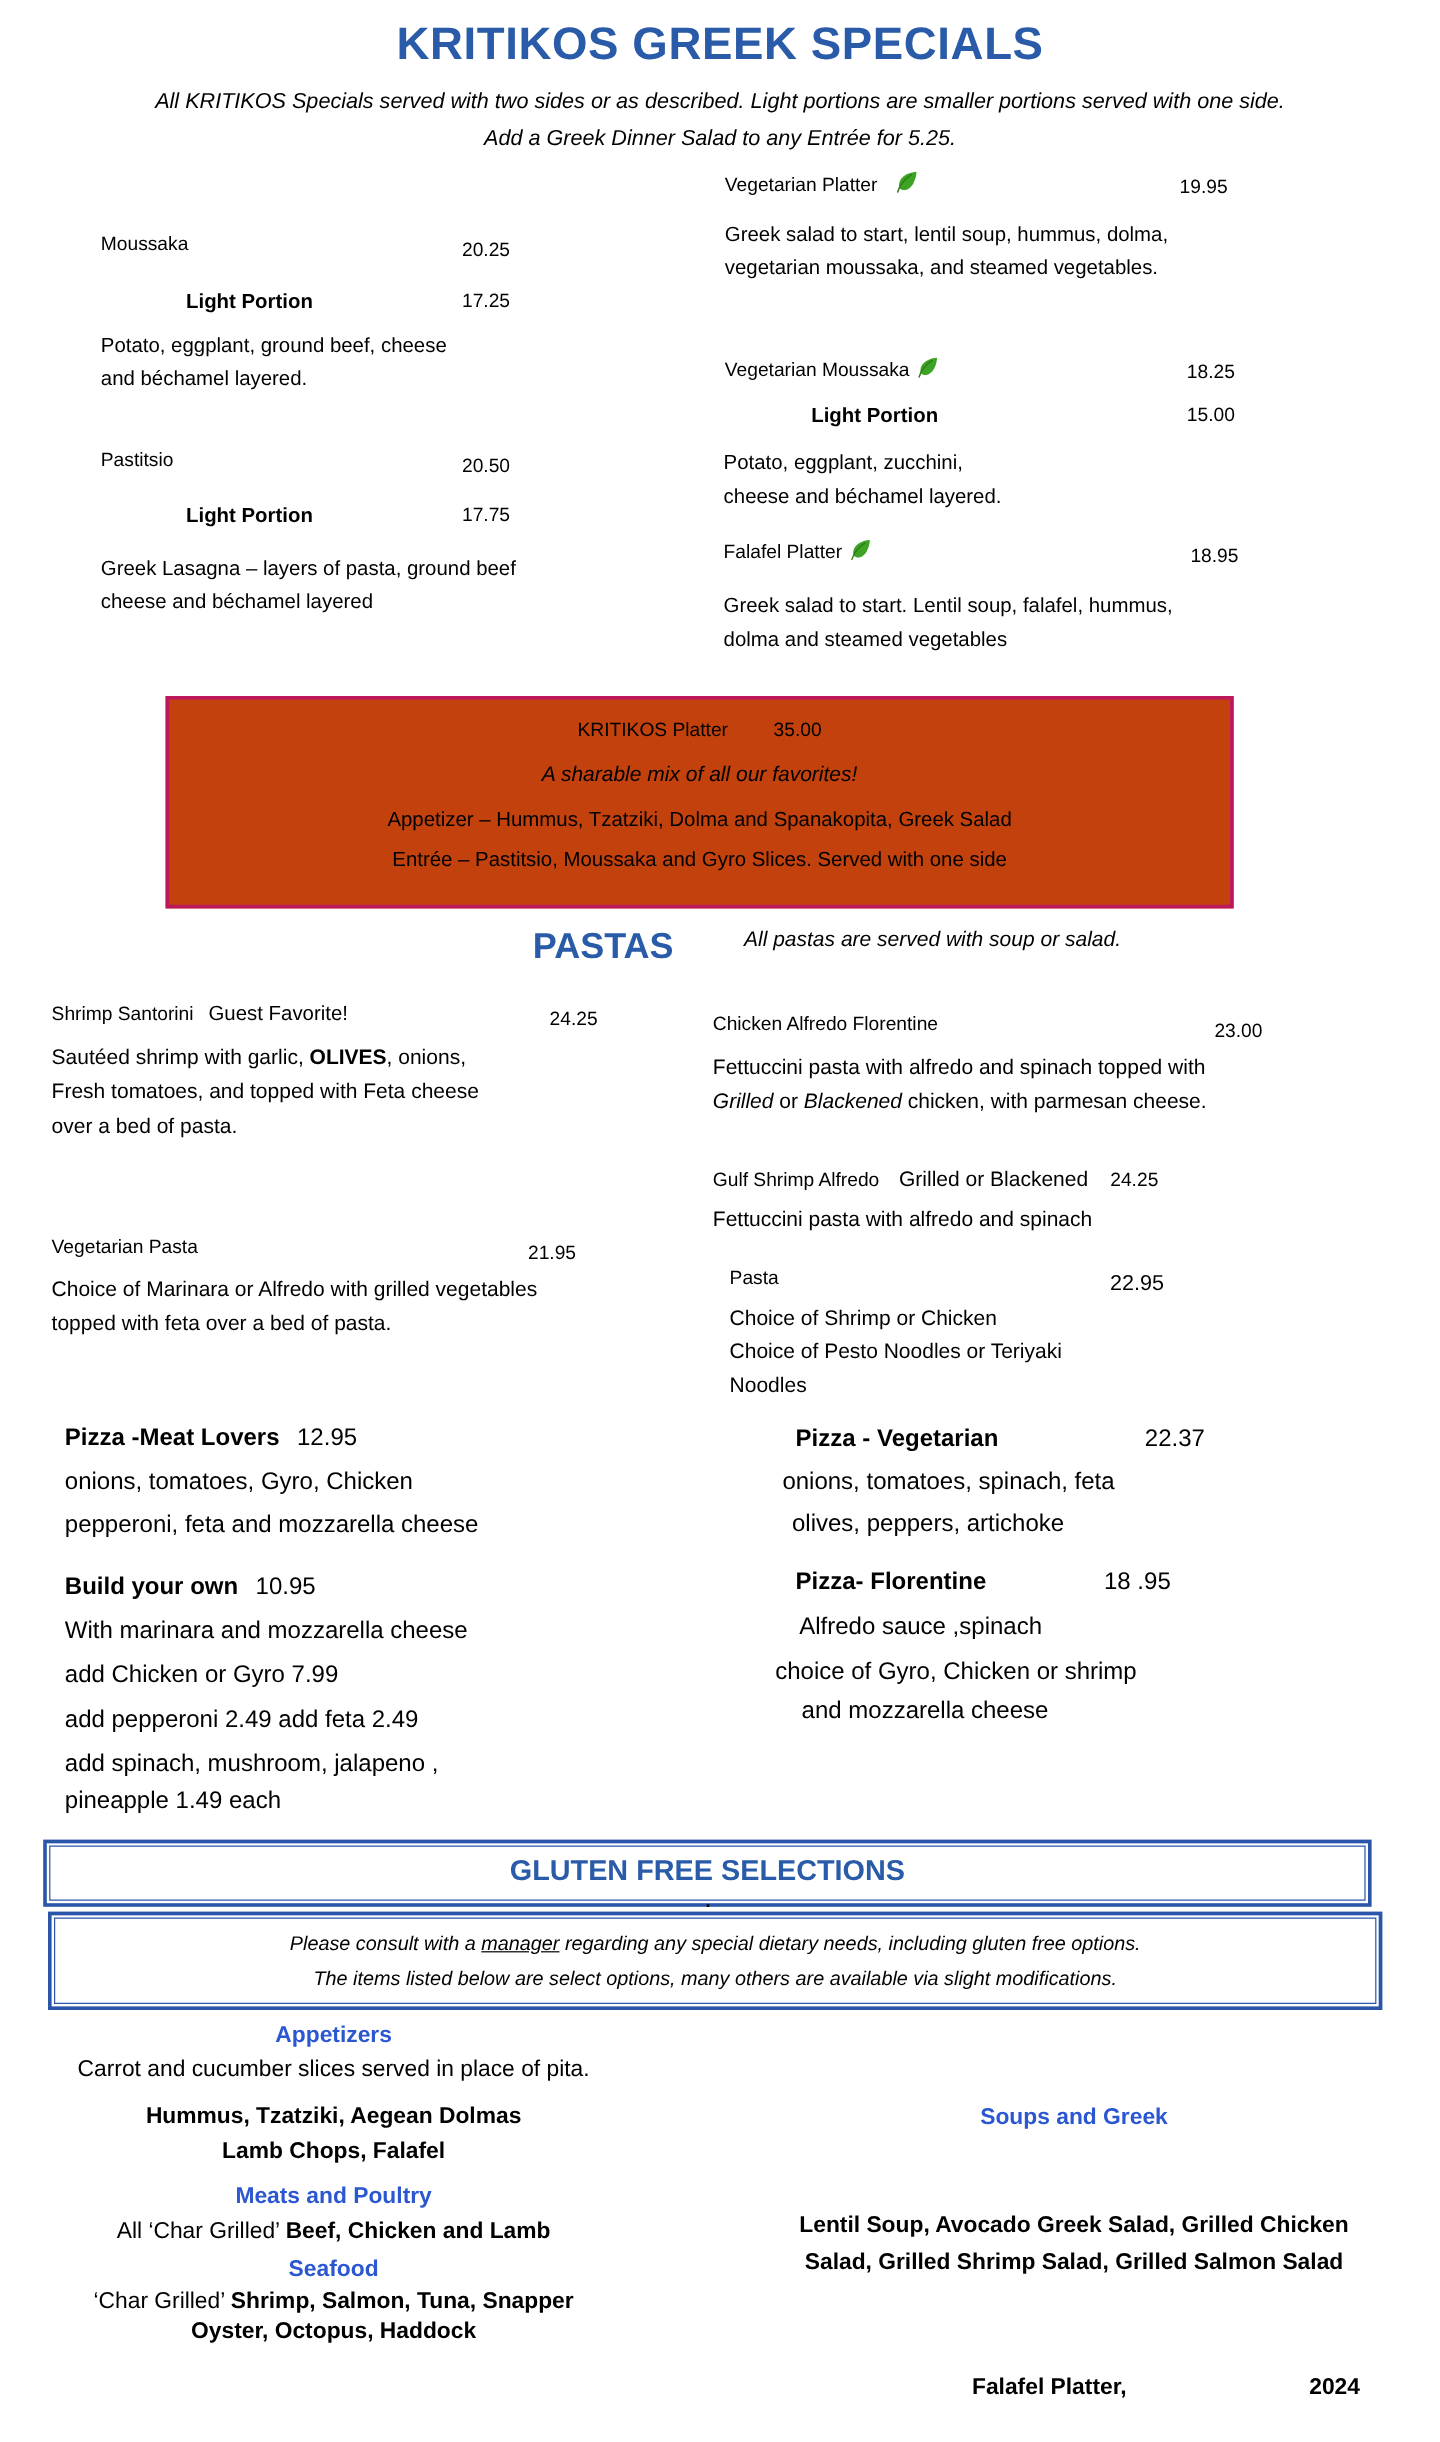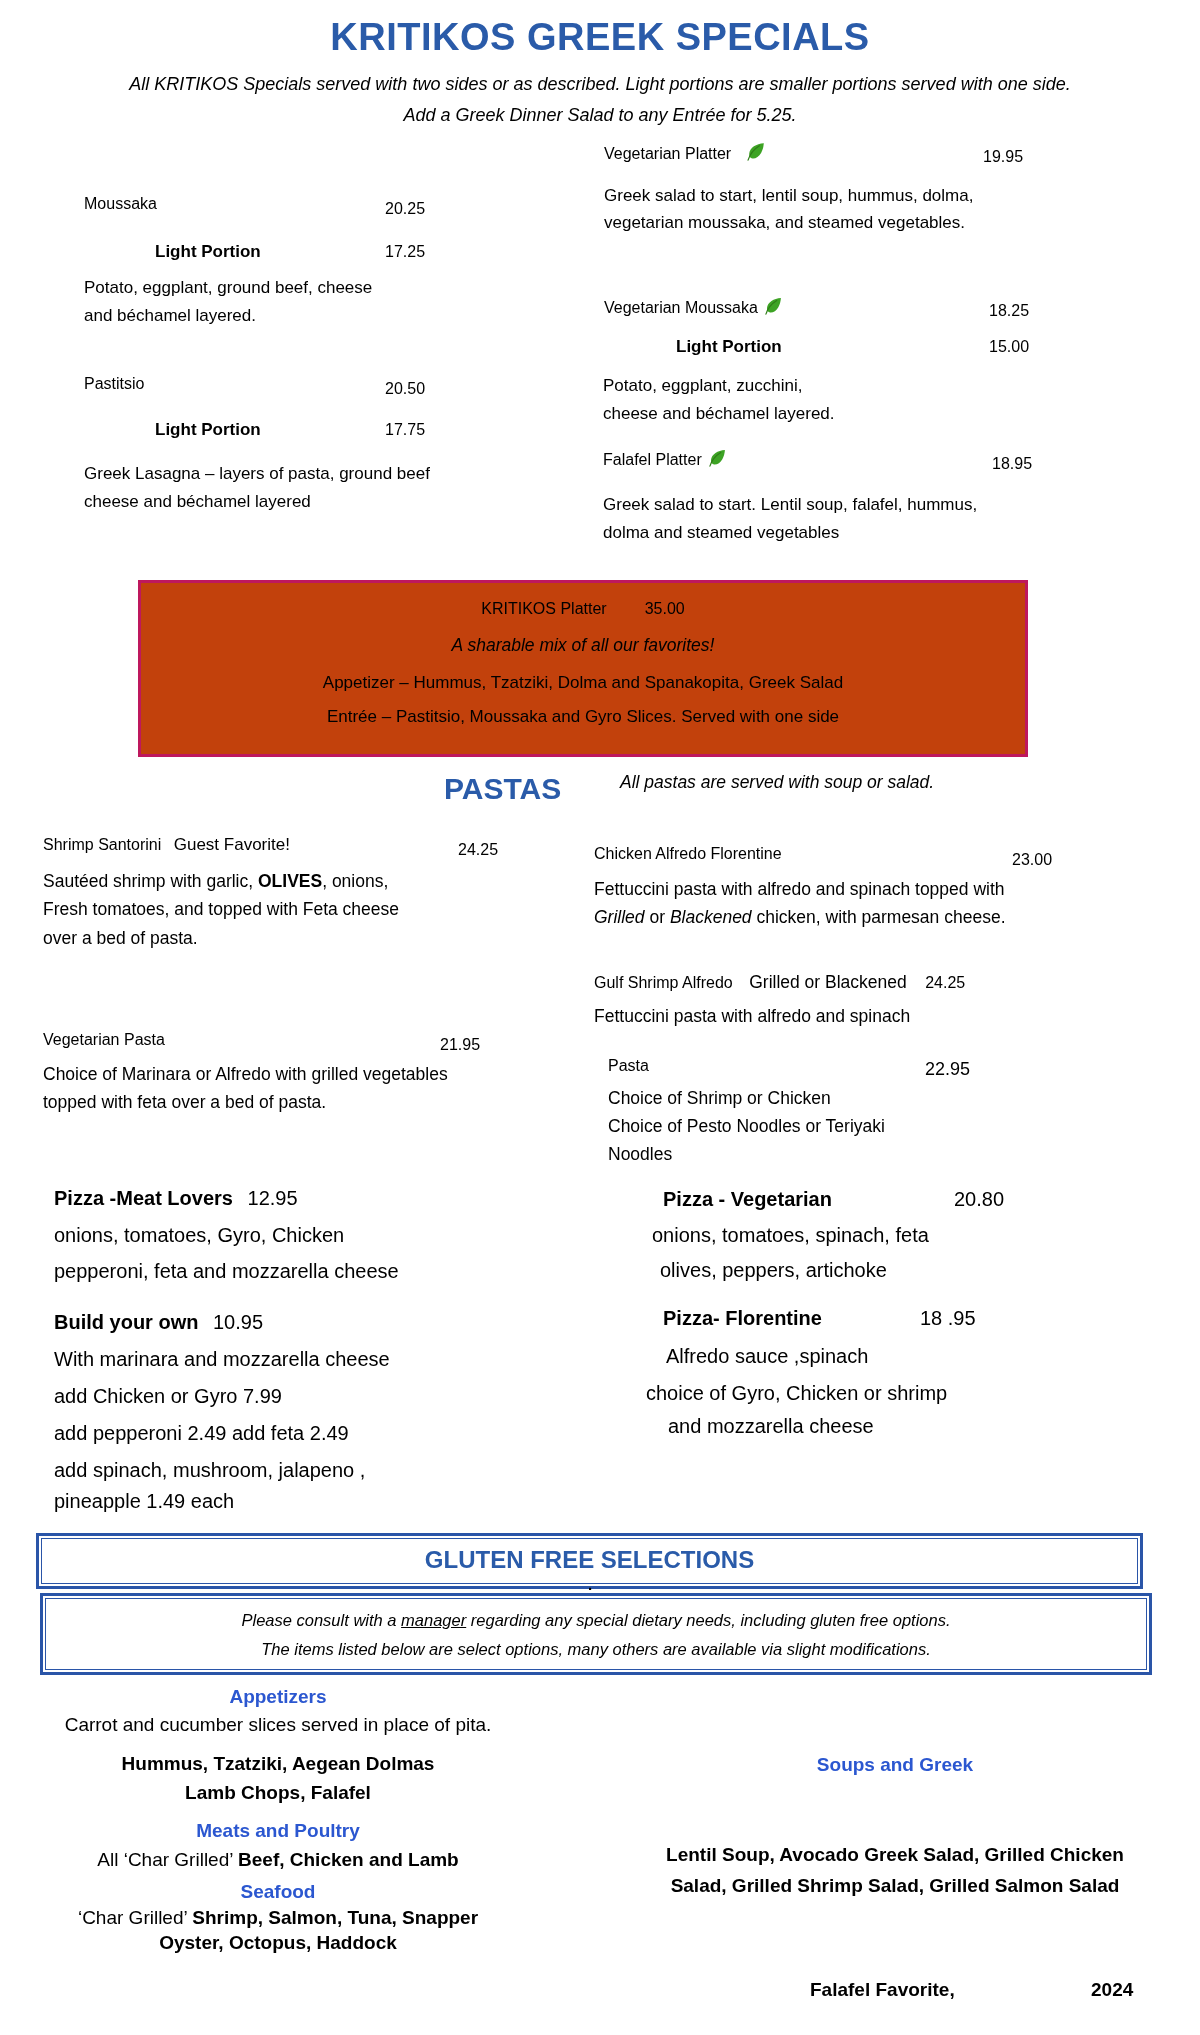--- a/index.html
+++ b/index.html
@@ -152,21 +152,21 @@
     <span class="b">Build your own</span>
     <span style="margin-left:9px;">10.95</span>
   </div>
   <div class="t p20" style="left:54px;top:1347px;">With marinara and mozzarella cheese</div>
   <div class="t p20" style="left:54px;top:1384px;">add Chicken or Gyro 7.99</div>
   <div class="t p20" style="left:54px;top:1421px;">add pepperoni 2.49 add feta 2.49</div>
   <div class="t p20" style="left:54px;top:1458px;">add spinach, mushroom, jalapeno ,</div>
   <div class="t p20" style="left:54px;top:1489px;">pineapple 1.49 each</div>
 
   <div class="t p20 b" style="left:663px;top:1187px;">Pizza - Vegetarian</div>
-  <div class="t p20" style="left:954px;top:1187px;">20.80</div>
+  <div class="t p20" style="left:954px;top:1187px;">22.37</div>
   <div class="t p20" style="left:652px;top:1223px;">onions, tomatoes, spinach, feta</div>
   <div class="t p20" style="left:660px;top:1258px;">olives, peppers, artichoke</div>
 
   <div class="t p20 b" style="left:663px;top:1306px;">Pizza- Florentine</div>
   <div class="t p20" style="left:920px;top:1306px;">18 .95</div>
   <div class="t p20" style="left:666px;top:1344px;">Alfredo sauce ,spinach</div>
   <div class="t p20" style="left:646px;top:1381px;">choice of Gyro, Chicken or shrimp</div>
   <div class="t p20" style="left:668px;top:1414px;">and mozzarella cheese</div>
 
   <div class="gbox" style="left:36px;top:1533px;width:1101px;height:50px;">
@@ -193,16 +193,16 @@
   <div class="t ctr s19 b brblue" style="left:18px;top:1880px;width:520px;">Seafood</div>
   <div class="t ctr s19" style="left:18px;top:1906px;width:520px;">
     <span>‘Char Grilled’ </span><span class="b">Shrimp, Salmon, Tuna, Snapper</span>
   </div>
   <div class="t ctr s19 b" style="left:18px;top:1931px;width:520px;">Oyster, Octopus, Haddock</div>
 
   <div class="t ctr s19 b brblue" style="left:645px;top:1753px;width:500px;">Soups and Greek</div>
   <div class="t ctr s19 b" style="left:645px;top:1843px;width:500px;">Lentil Soup, Avocado Greek Salad, Grilled Chicken</div>
   <div class="t ctr s19 b" style="left:645px;top:1874px;width:500px;">Salad, Grilled Shrimp Salad, Grilled Salmon Salad</div>
 
-  <div class="t s19 b" style="left:810px;top:1978px;">Falafel Favorite,</div>
+  <div class="t s19 b" style="left:810px;top:1978px;">Falafel Platter,</div>
   <div class="t s19 b" style="left:1091px;top:1978px;">2024</div>
 
 </div>
 
 </body></html>

